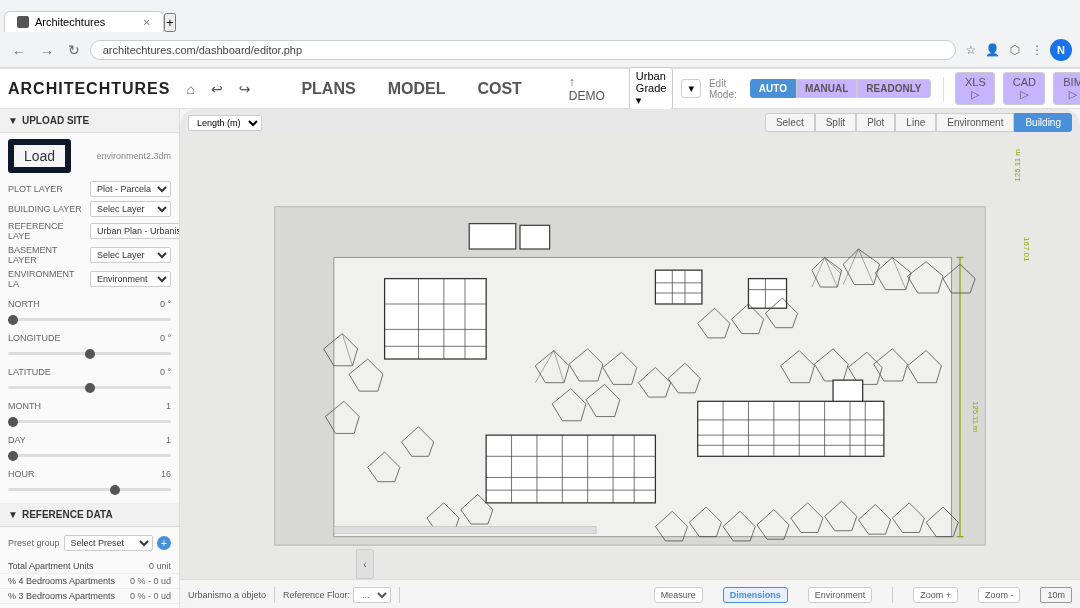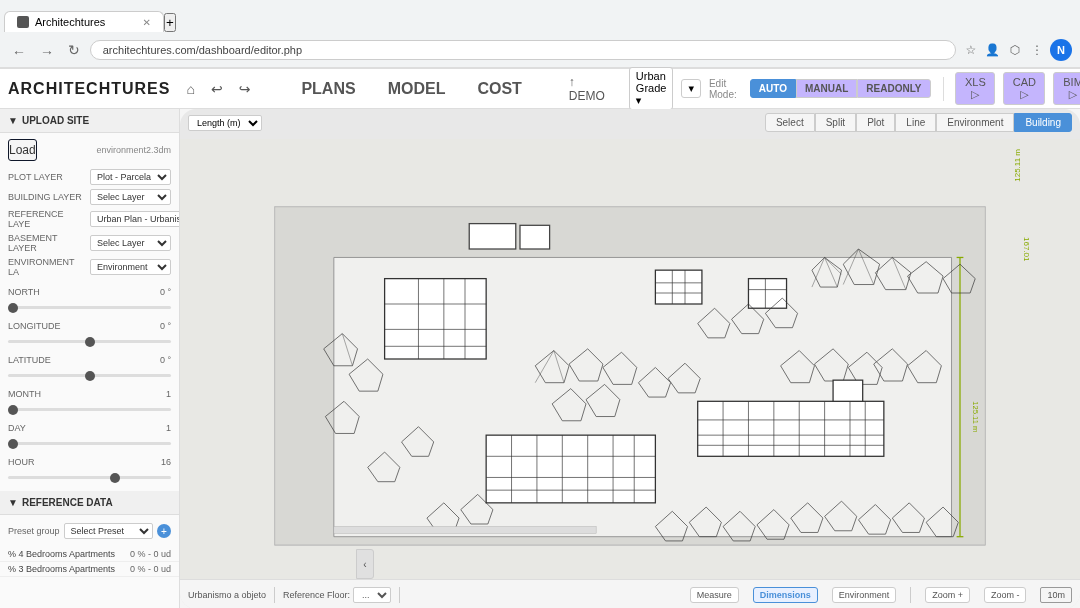--- a/index.html
+++ b/index.html
@@ -40,21 +40,21 @@
     .header-tool-btn { display: flex; align-items: center; gap: 3px; padding: 3px 8px; font-size: 11px; border: 1px solid #ccc; background: #c4b5fd; border-radius: 3px; cursor: pointer; color: #555; }
     .header-user-avatar { width: 28px; height: 28px; background: #e07a2e; border-radius: 50%; display: flex; align-items: center; justify-content: center; color: white; font-size: 12px; font-weight: bold; cursor: pointer; }
 
     
     .main-content { display: flex; flex: 1; overflow: hidden; }
 
     
     .sidebar { width: 180px; background: #fafafa; border-right: 1px solid #ddd; display: flex; flex-direction: column; overflow-y: auto; flex-shrink: 0; }
     .sidebar-section-header { display: flex; align-items: center; gap: 4px; padding: 6px 8px; font-size: 10px; font-weight: 700; color: #333; text-transform: uppercase; border-bottom: 1px solid #ddd; background: #f0f0f0; cursor: pointer; }
     .upload-btn-row { padding: 6px 8px; display: flex; align-items: center; justify-content: space-between; }
-    .upload-btn { padding: 3px 0; font-size: 12px; background: #f5f5f5; border: 1px solid #0f172a; border-radius: 3px; cursor: pointer; color: #333; }
+    .upload-btn { padding: 3px 10px; font-size: 14px; background: #f5f5f5; border: 6px solid #0f172a; border-radius: 3px; cursor: pointer; color: #333; }
     .upload-filename { font-size: 9px; color: #888; flex: 1; text-align: right; overflow: hidden; text-overflow: ellipsis; white-space: nowrap; margin-left: 4px; }
     .layer-row { display: flex; align-items: center; padding: 2px 8px; gap: 4px; }
     .layer-label { font-size: 9px; color: #666; width: 78px; flex-shrink: 0; text-transform: uppercase; }
     .layer-select { flex: 1; font-size: 9px; border: 1px solid #ccc; border-radius: 2px; background: #fff; padding: 1px 2px; color: #333; cursor: pointer; }
     .slider-section { padding: 4px 8px; }
     .slider-label { display: flex; justify-content: space-between; align-items: center; font-size: 9px; color: #666; text-transform: uppercase; margin-top: 4px; }
     .ref-data-section { padding: 4px 8px; }
     .preset-row { display: flex; align-items: center; gap: 4px; margin: 4px 0; }
     .preset-label { font-size: 9px; color: #666; }
     .preset-select { flex: 1; font-size: 9px; border: 1px solid #ccc; border-radius: 2px; background: #fff; padding: 1px 2px; color: #333; cursor: pointer; }
@@ -254,20 +254,24 @@
       <div class="ref-data-section">
         <div class="preset-row">
           <span class="preset-label">Preset group</span>
           <select class="preset-select">
             <option>Select Preset</option>
           </select>
           <button class="preset-add-btn">+</button>
         </div>
       </div>
 
+      <div class="stat-row">
+        <span class="stat-label">Total Apartment Units</span>
+        <span class="stat-value">0 unit</span>
+      </div>
       <div class="pct-row">
         <span class="pct-row-label">% 4 Bedrooms Apartments</span>
         <span class="pct-value">0 % - 0 ud</span>
       </div>
       <div class="pct-row">
         <span class="pct-row-label">% 3 Bedrooms Apartments</span>
         <span class="pct-value">0 % - 0 ud</span>
       </div>
     </div>
 
@@ -444,21 +448,21 @@
           <span>Urbanismo a objeto</span>
         </div>
         <div class="bottom-separator"></div>
         <div class="bottom-item">
           <span>Reference Floor:</span>
           <select class="bottom-item-select">
             <option>...</option>
           </select>
         </div>
         <div class="bottom-separator"></div>
-        <div style="margin-left:auto; display:flex; gap:14px; align-items:flex-end;">
+        <div style="margin-left:auto; display:flex; gap:20px; align-items:flex-end;">
           <button class="bottom-measure-btn">Measure</button>
           <button class="bottom-measure-btn active" style="background:#e8f0ff; border-color:#4a90d9; color:#4a90d9; font-weight:bold;">Dimensions</button>
           <button class="bottom-measure-btn">Environment</button>
           <div class="bottom-separator"></div>
           <button class="bottom-zoom-btn">Zoom +</button>
           <button class="bottom-zoom-btn">Zoom -</button>
           <div class="bottom-scale">10m</div>
         </div>
       </div>
     </div>

